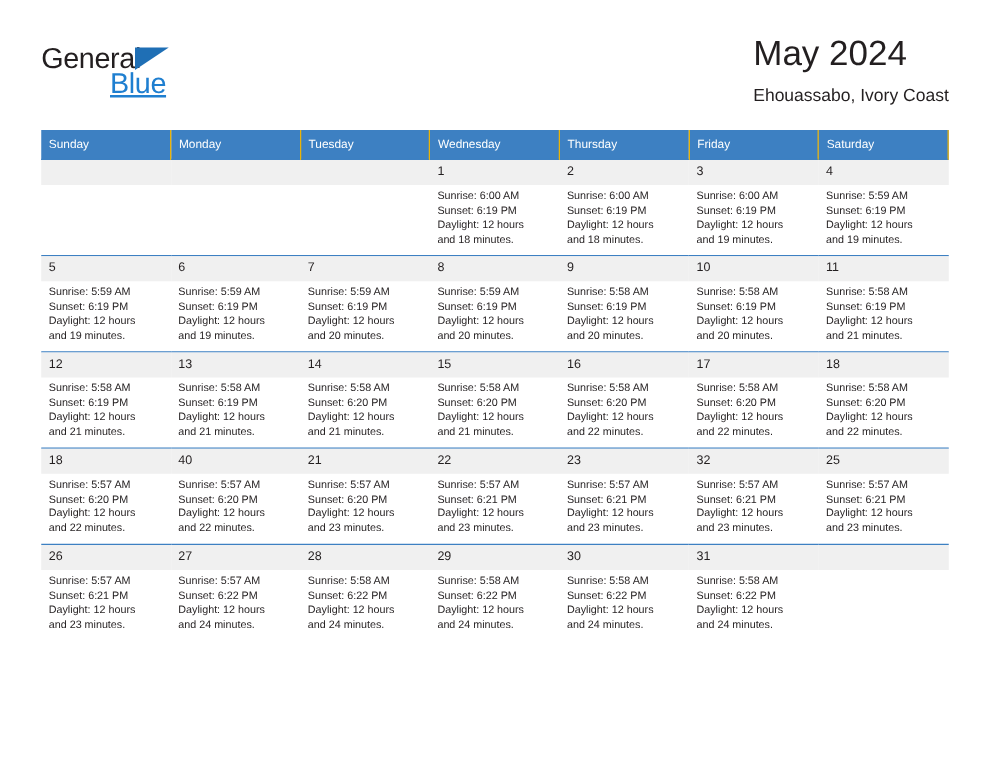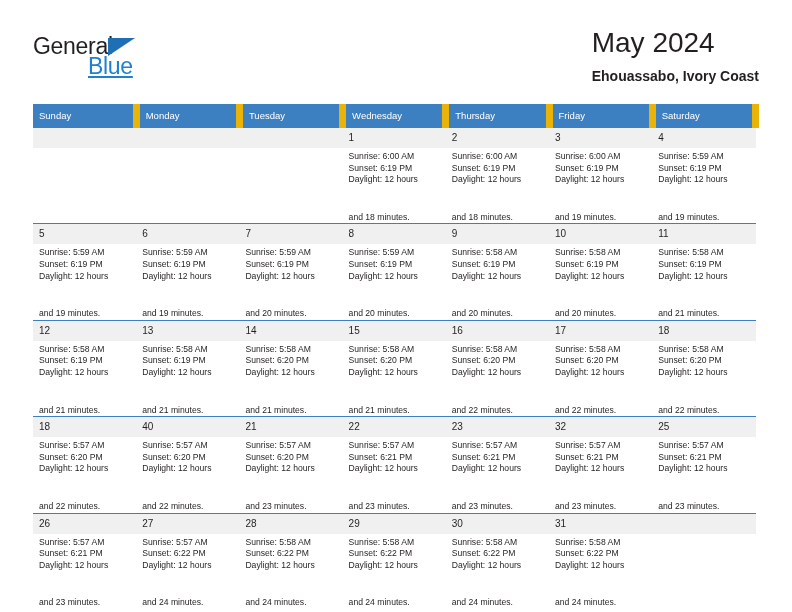--- a/index.html
+++ b/index.html
@@ -78,41 +78,40 @@
     color: #231f20;
     line-height: 34px;
     white-space: nowrap;
   }
   .cal-subtitle {
     margin-top: 7px;
     font-size: 14px;
     color: #231f20;
     line-height: 18px;
     white-space: nowrap;
-    font-weight: bold;
   }
 
   
   .calendar {
     position: absolute;
     left: 33px;
     top: 104px;
     width: 726px;
     border-collapse: collapse;
     table-layout: fixed;
   }
   .calendar th {
     background: #3d80c2;
     color: #ffffff;
     font-size: 9.5px;
     font-weight: normal;
     text-align: left;
     padding: 6px 0 6px 6px;
     height: 10px;
-    border-right: 7px solid #eab308;
+    border-right: 1px solid #eab308;
   }
   .calendar td {
     vertical-align: top;
     height: 76px;
     padding: 0;
     border-top: 1px solid #3d80c2;
   }
 
   .cell-inner {
     position: relative;
@@ -129,21 +128,21 @@
     line-height: 12px;
   }
   td.blank .daynum { background: #f0f0f0; color: transparent; }
   .info {
     padding: 3px 7px 0 6px;
     font-size: 8.6px;
     line-height: 11.6px;
     color: #231f20;
   }
   .info div { white-space: nowrap; }
-  .info .dl2 { white-space: nowrap; margin-top: 26px; }
+  .info .dl2 { white-space: nowrap; }
 </style>
 </head>
 <body>
 
 <div class="page">
 
   <div class="header">
 
     <div class="brand">
       <span class="brand-general">General</span>

